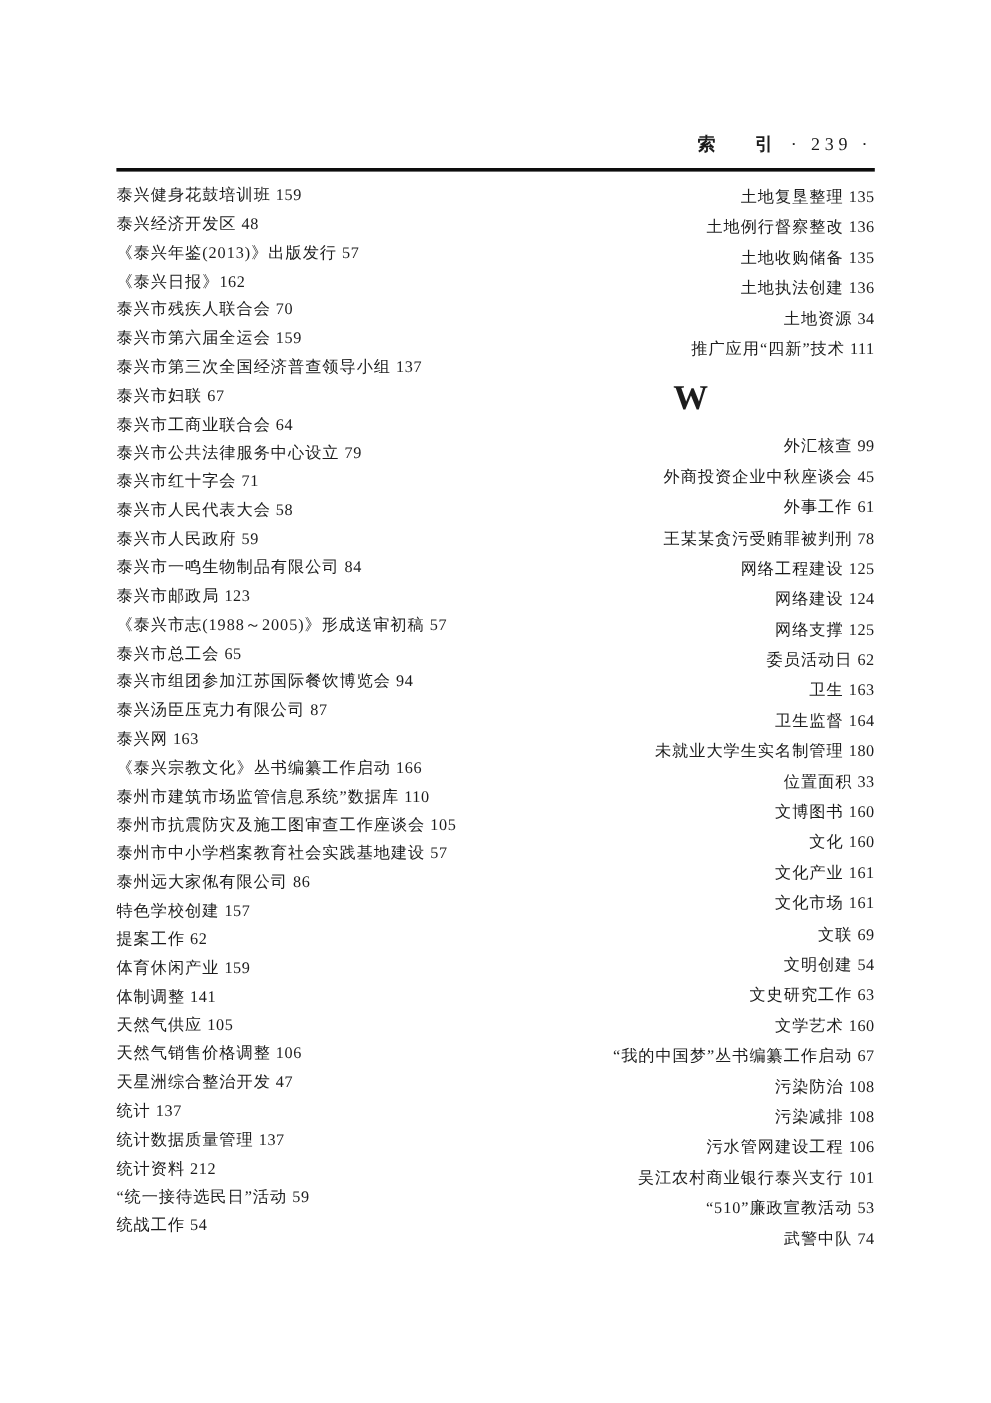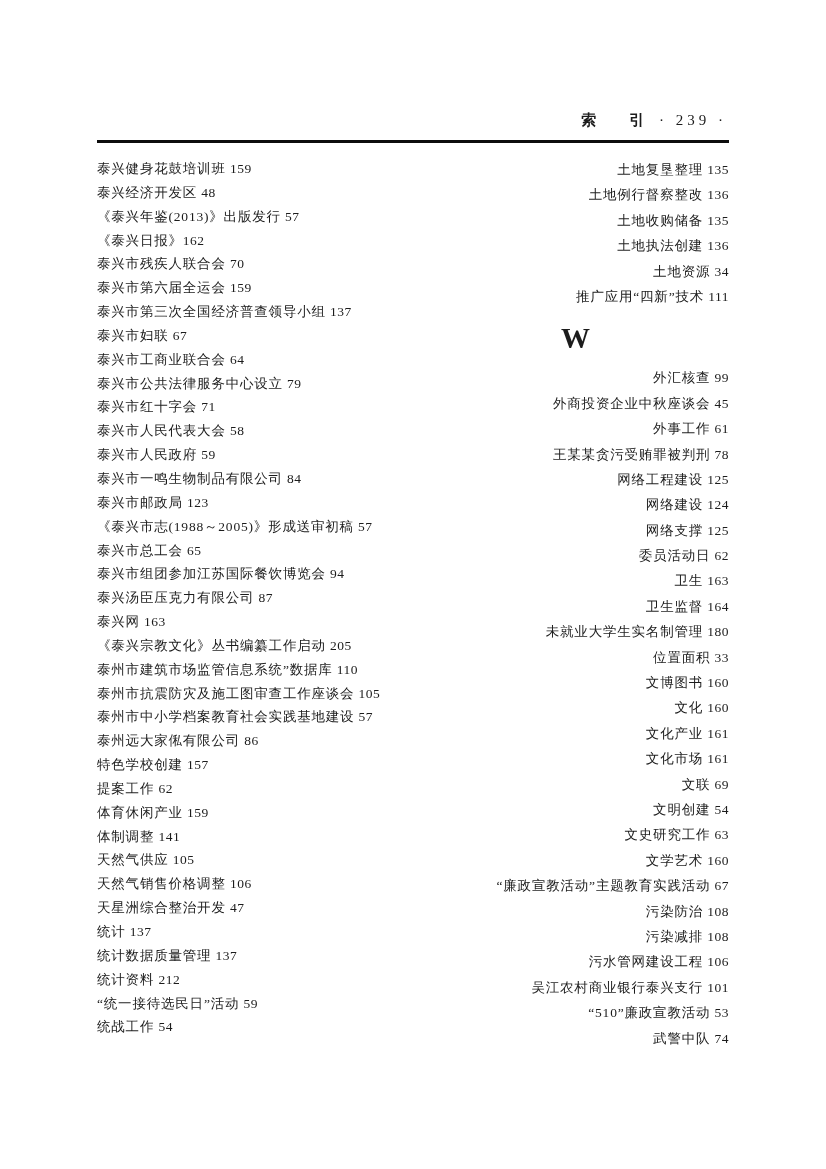--- a/index.html
+++ b/index.html
@@ -31,21 +31,21 @@
   .rule {
     position: absolute;
     left: 97px;
     top: 140px;
     width: 632px;
     height: 3px;
     background: #0d0d0d;
   }
   .col {
     position: absolute;
-    top: 157px;
+    top: 151px;
   }
   .col-left  { left: 97px;  width: 326px; }
   .col-right { left: 422px; width: 307px; }
   .entry {
     font-size: 13.5px;
     letter-spacing: 0.8px;
     white-space: nowrap;
   }
   .col-left  .entry { height: 23.85px; line-height: 23.85px; }
   .col-right .entry { height: 25.4px;  line-height: 25.4px; text-align: right; }
@@ -84,21 +84,21 @@
       <div class="entry"><span>泰兴市红十字会</span> <span class="pagenum">71</span></div>
       <div class="entry"><span>泰兴市人民代表大会</span> <span class="pagenum">58</span></div>
       <div class="entry"><span>泰兴市人民政府</span> <span class="pagenum">59</span></div>
       <div class="entry"><span>泰兴市一鸣生物制品有限公司</span> <span class="pagenum">84</span></div>
       <div class="entry"><span>泰兴市邮政局</span> <span class="pagenum">123</span></div>
       <div class="entry"><span>《泰兴市志(1988～2005)》形成送审初稿</span> <span class="pagenum">57</span></div>
       <div class="entry"><span>泰兴市总工会</span> <span class="pagenum">65</span></div>
       <div class="entry"><span>泰兴市组团参加江苏国际餐饮博览会</span> <span class="pagenum">94</span></div>
       <div class="entry"><span>泰兴汤臣压克力有限公司</span> <span class="pagenum">87</span></div>
       <div class="entry"><span>泰兴网</span> <span class="pagenum">163</span></div>
-      <div class="entry"><span>《泰兴宗教文化》丛书编纂工作启动</span> <span class="pagenum">205</span></div>
+      <div class="entry"><span>《泰兴宗教文化》丛书编纂工作启动</span> <span class="pagenum">166</span></div>
       <div class="entry"><span>泰州市建筑市场监管信息系统”数据库</span> <span class="pagenum">110</span></div>
       <div class="entry"><span>泰州市抗震防灾及施工图审查工作座谈会</span> <span class="pagenum">105</span></div>
       <div class="entry"><span>泰州市中小学档案教育社会实践基地建设</span> <span class="pagenum">57</span></div>
       <div class="entry"><span>泰州远大家俬有限公司</span> <span class="pagenum">86</span></div>
       <div class="entry"><span>特色学校创建</span> <span class="pagenum">157</span></div>
       <div class="entry"><span>提案工作</span> <span class="pagenum">62</span></div>
       <div class="entry"><span>体育休闲产业</span> <span class="pagenum">159</span></div>
       <div class="entry"><span>体制调整</span> <span class="pagenum">141</span></div>
       <div class="entry"><span>天然气供应</span> <span class="pagenum">105</span></div>
       <div class="entry"><span>天然气销售价格调整</span> <span class="pagenum">106</span></div>
@@ -134,21 +134,21 @@
         <div class="entry"><span>未就业大学生实名制管理</span> <span class="pagenum">180</span></div>
         <div class="entry"><span>位置面积</span> <span class="pagenum">33</span></div>
         <div class="entry"><span>文博图书</span> <span class="pagenum">160</span></div>
         <div class="entry"><span>文化</span> <span class="pagenum">160</span></div>
         <div class="entry"><span>文化产业</span> <span class="pagenum">161</span></div>
         <div class="entry"><span>文化市场</span> <span class="pagenum">161</span></div>
         <div class="entry"><span>文联</span> <span class="pagenum">69</span></div>
         <div class="entry"><span>文明创建</span> <span class="pagenum">54</span></div>
         <div class="entry"><span>文史研究工作</span> <span class="pagenum">63</span></div>
         <div class="entry"><span>文学艺术</span> <span class="pagenum">160</span></div>
-        <div class="entry"><span>“廉政宣教活动”主题教育实践活动</span> <span class="pagenum">67</span></div>
+        <div class="entry"><span>“我的中国梦”丛书编纂工作启动</span> <span class="pagenum">67</span></div>
         <div class="entry"><span>污染防治</span> <span class="pagenum">108</span></div>
         <div class="entry"><span>污染减排</span> <span class="pagenum">108</span></div>
         <div class="entry"><span>污水管网建设工程</span> <span class="pagenum">106</span></div>
         <div class="entry"><span>吴江农村商业银行泰兴支行</span> <span class="pagenum">101</span></div>
         <div class="entry"><span>“510”廉政宣教活动</span> <span class="pagenum">53</span></div>
         <div class="entry"><span>武警中队</span> <span class="pagenum">74</span></div>
       </div>
   </div>
 </div>
 

